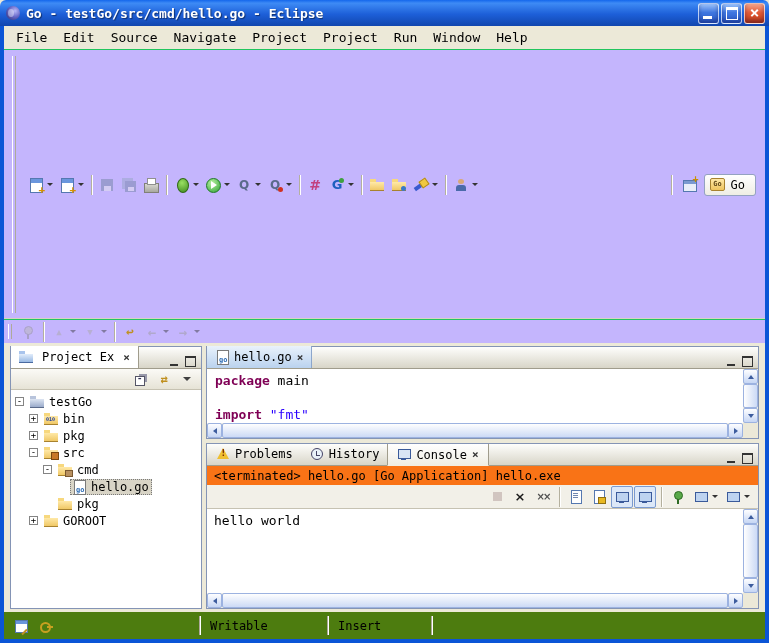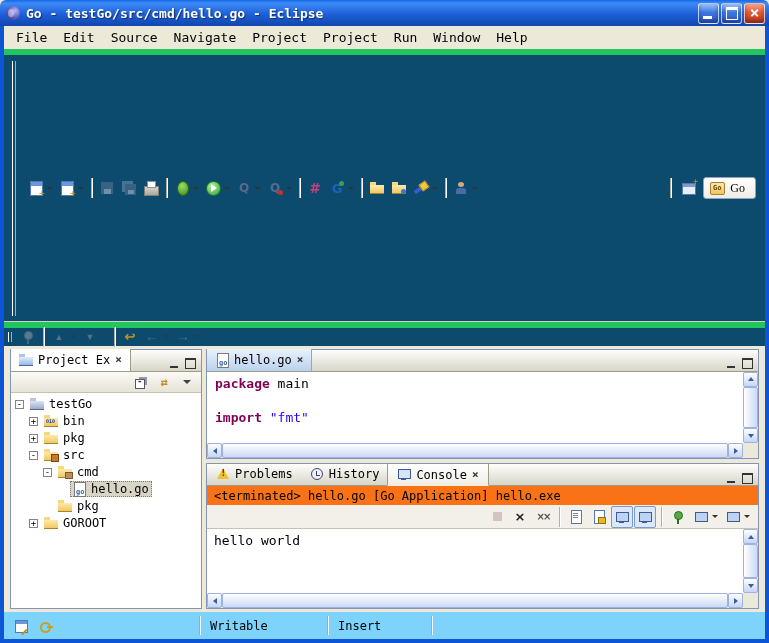--- a/index.html
+++ b/index.html
@@ -18,45 +18,45 @@
   .win-min,.win-max{background:linear-gradient(#9cc2fa,#3f77e0 45%,#2b5bc8);}
   .win-close{background:linear-gradient(#f4a58b,#e25b37 45%,#c23a10);}
   .win-min::before{content:"";position:absolute;left:4px;bottom:4px;width:9px;height:3px;background:#fff;}
   .win-max::before{content:"";width:10px;height:9px;border:1px solid #fff;border-top:3px solid #fff;}
   .win-close::before{content:"×";color:#fff;font-weight:bold;font-size:16px;line-height:16px;}
   
   .frame{flex:1;display:flex;flex-direction:column;min-height:0;background:#ECE9D8;
     border-left:4px solid #0b55d6;border-right:4px solid #0b55d6;border-bottom:4px solid #0b55d6;}
   .menubar{height:23px;flex:none;display:flex;align-items:center;padding-left:4px;font-size:13px;}
   .menu-item{padding:2px 8px;white-space:nowrap;}
-  .toolbar{flex:none;display:flex;align-items:center;padding:1px 2px;background:#0c4a6e;border-top:6px solid #22c55e;font-family:Liberation Serif, serif;}
+  .toolbar{flex:none;display:flex;align-items:center;padding:1px 2px;background:#c4b5fd;border-top:1px solid #22c55e;}
   .toolbar.main{height:30px;box-shadow:inset 0 -1px 0 #d6d2c2;}
   .toolbar.nav{height:24px;}
   .tb-grip{width:4px;align-self:stretch;margin:3px 5px 3px 2px;border-left:1px solid #fff;border-right:1px solid #aeaa9a;}
   .tb-buttons{display:flex;align-items:center;}
   .tb-btn{height:22px;min-width:22px;padding:0 2px;display:flex;align-items:center;justify-content:center;
     border:1px solid transparent;border-radius:2px;}
   .tb-btn.disabled{opacity:.45;}
   .tb-btn.pressed{background:#dce8f8;border-color:#7a9ad0;}
   .tb-sep{width:1px;height:20px;background:#b4b09e;box-shadow:1px 0 0 #fff;margin:0 4px;flex:none;}
   .dd{width:0;height:0;border-top:3px solid #333;border-left:3px solid transparent;border-right:3px solid transparent;margin-left:3px;flex:none;}
   .tb-right{margin-left:auto;display:flex;align-items:center;gap:3px;padding-right:3px;}
   .persp-chip{display:flex;align-items:center;gap:5px;padding:2px 10px 2px 5px;font-size:12px;
     background:linear-gradient(#ffffff,#efede4);border:1px solid #94a2c0;border-radius:3px;}
   
   .main{flex:1;display:flex;gap:4px;padding:3px 6px;min-height:0;}
   .panel{border:1px solid #8494b5;display:flex;flex-direction:column;min-height:0;background:#f2f0e8;}
   .explorer{width:192px;flex:none;background:#fff;}
   .right-col{flex:1;display:flex;flex-direction:column;gap:4px;min-width:0;}
   .editor-panel{flex:1;}
-  .console-panel{height:146px;flex:none;}
+  .console-panel{height:166px;flex:none;}
   .tabbar{height:22px;flex:none;display:flex;align-items:flex-end;background:linear-gradient(#fefefc,#d8d5c8);
     border-bottom:1px solid #a09c8c;}
   .vtab{display:flex;align-items:center;gap:4px;padding:3px 7px;font-size:12px;height:22px;white-space:nowrap;}
-  .vtab.active-view{background:#fff;border-right:1px solid #a09c8c;}
+  .vtab.active-view{background:#fff;border-right:1px solid #a09c8c;gap:8px;}
   .vtab.active-editor{background:linear-gradient(#e9f2fc,#bad2ee);border-right:1px solid #8ca6cc;}
   .tab-label{white-space:nowrap;}
   .tab-close{font-weight:bold;font-size:11px;color:#333;padding:0 1px;cursor:default;}
   .tab-tools{margin-left:auto;display:flex;align-items:center;gap:2px;padding:0 3px;}
   .vm-btn{width:15px;height:14px;position:relative;display:flex;align-items:center;justify-content:center;}
   .vm-min::before{content:"";width:8px;height:2px;background:#333;margin-top:7px;}
   .vm-max::before{content:"";width:9px;height:8px;border:1px solid #333;border-top:2px solid #333;}
   .panel-toolbar{height:21px;flex:none;display:flex;align-items:center;justify-content:flex-end;gap:1px;
     background:linear-gradient(#fbfaf6,#e6e3d6);border-bottom:1px solid #c6c2b2;padding:0 3px;}
   
@@ -93,21 +93,21 @@
   .sb-thumb{position:absolute;border:1px solid #9cb2e0;border-radius:2px;}
   .sb-v .sb-thumb{left:0;right:0;top:0;bottom:0;background:linear-gradient(90deg,#fefefe,#ccdaf6);}
   .sb-h .sb-thumb{top:0;bottom:0;left:0;right:0;background:linear-gradient(#fefefe,#ccdaf6);}
   .sb-corner{position:absolute;right:0;bottom:0;width:15px;height:15px;background:#ece9d8;}
   .tri{width:0;height:0;}
   .t-up{border-left:3px solid transparent;border-right:3px solid transparent;border-bottom:4px solid #3c5c9e;}
   .t-down{border-left:3px solid transparent;border-right:3px solid transparent;border-top:4px solid #3c5c9e;}
   .t-left{border-top:3px solid transparent;border-bottom:3px solid transparent;border-right:4px solid #3c5c9e;}
   .t-right{border-top:3px solid transparent;border-bottom:3px solid transparent;border-left:4px solid #3c5c9e;}
   
-  .statusbar{height:27px;flex:none;display:flex;align-items:center;background:#7dd3fc;padding:2px 4px;font-size:12px;}
+  .statusbar{height:27px;flex:none;display:flex;align-items:center;background:#4d7c0f;padding:2px 4px;font-size:12px;}
   .sb-region1{width:190px;flex:none;display:flex;align-items:center;gap:3px;height:100%;padding-left:2px;}
   .sb-vsep{width:2px;height:19px;border-left:1px solid #aca899;border-right:1px solid #fff;margin:0 1px;flex:none;}
   .sb-cell{height:100%;display:flex;align-items:center;padding:0 8px;white-space:nowrap;overflow:hidden;}
   .sb-writable{width:124px;flex:none;}
   .sb-insert{width:100px;flex:none;}
   
   .icon{width:16px;height:16px;position:relative;flex:none;display:inline-flex;align-items:center;justify-content:center;}
   .icon-eclipse::before{content:"";position:absolute;inset:1px;border-radius:50%;
     background:radial-gradient(circle at 65% 35%,#b8b8f8 0%,#6868c8 45%,#28286a 100%);}
   .icon-eclipse::after{content:"";position:absolute;left:3px;top:4px;width:6px;height:8px;border-radius:50%;background:rgba(255,255,255,.4);}

